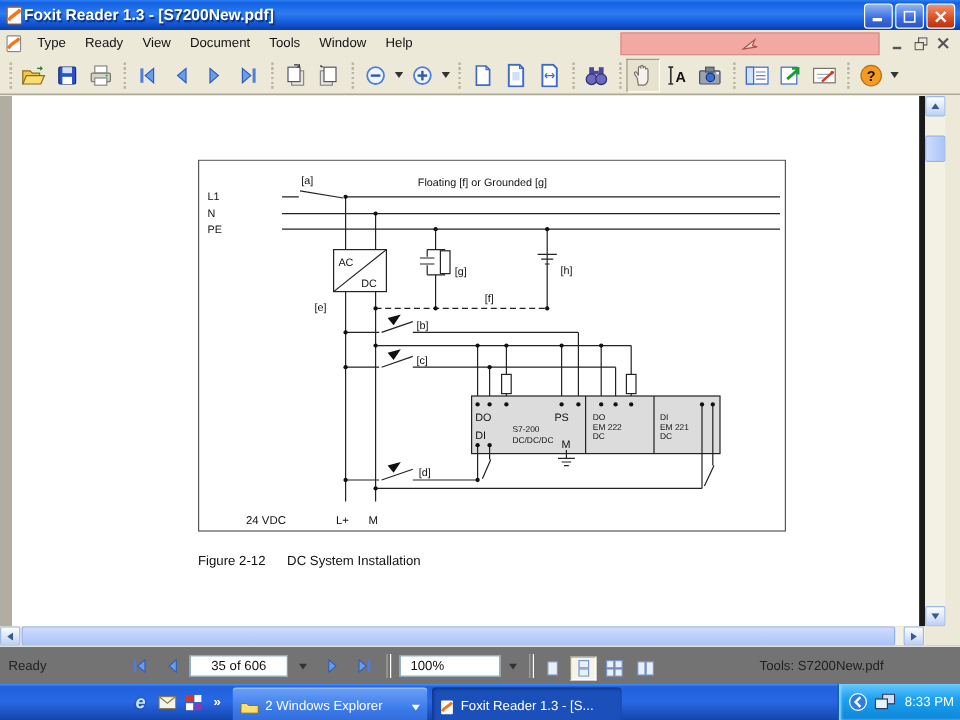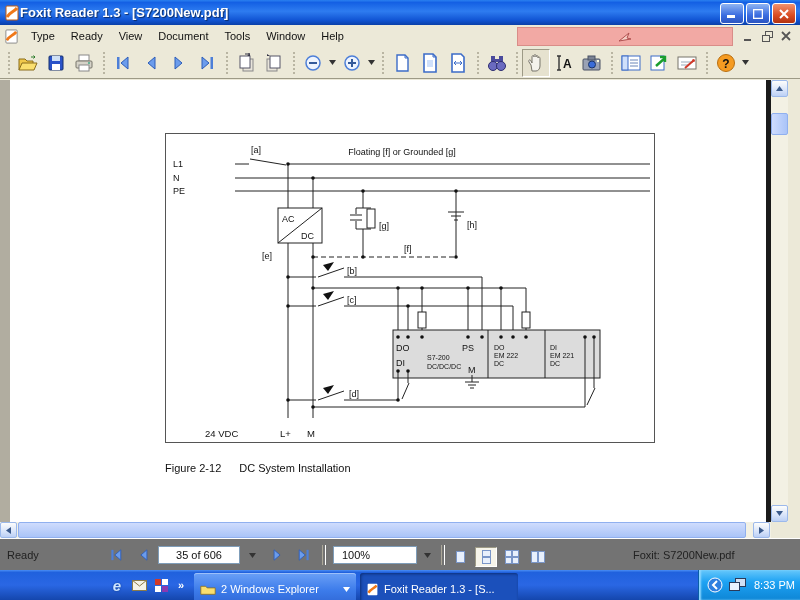--- a/index.html
+++ b/index.html
@@ -519,21 +519,21 @@
         <rect x="0.5" y="7.5" width="6" height="6" fill="#e8f0fc" stroke="#7a96c8"></rect>
         <rect x="7.5" y="7.5" width="6" height="6" fill="#e8f0fc" stroke="#7a96c8"></rect>
       </svg>
     </span>
   <span class="layoutbtn" style="left:527px">
       <svg width="14" height="14">
         <rect x="0.5" y="1.5" width="6" height="11" fill="#e8f0fc" stroke="#7a96c8"></rect>
         <rect x="7.5" y="1.5" width="6" height="11" fill="#e8f0fc" stroke="#7a96c8"></rect>
       </svg>
     </span>
-  <span id="file-label">Foxit: S7200New.pdf</span>
+  <span id="file-label">Tools: S7200New.pdf</span>
 </div>
 
 <div id="taskbar">
   <span class="ql" style="left:108px">
       <span style="color:#cfe6ff;font-weight:bold;font-style:italic;font-size:15px;text-shadow:0 0 2px #0a3a8c">e</span>
     </span>
   <span class="ql" style="left:130px">
       <svg width="15" height="11">
         <rect x="0.5" y="0.5" width="14" height="10" fill="#f4f2e8" stroke="#8a7a4a"></rect>
         <path d="M0,0 L7.5,6 L15,0" fill="none" stroke="#8a7a4a"></path>

